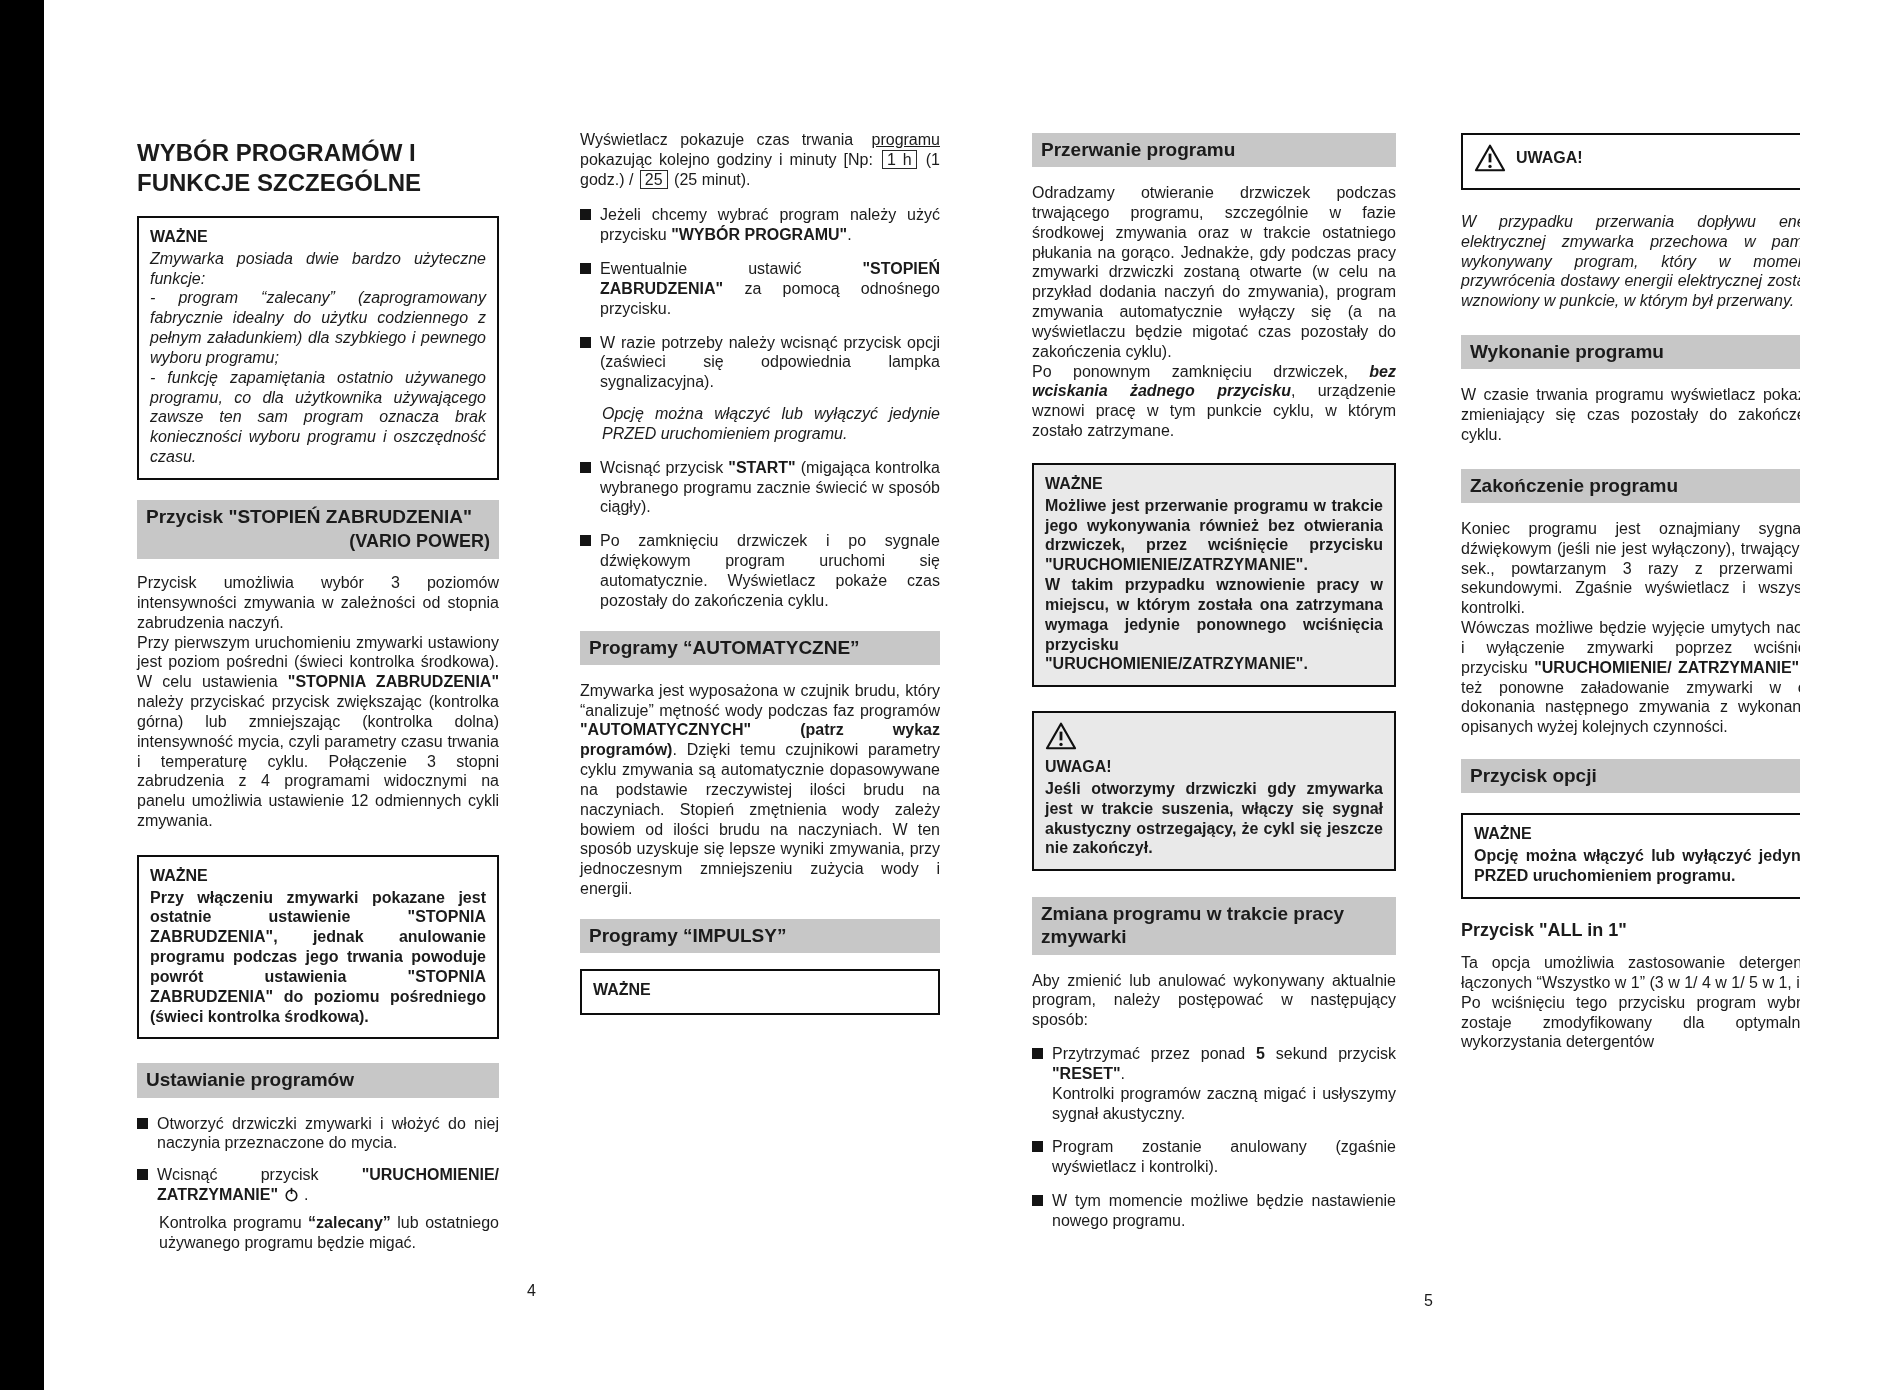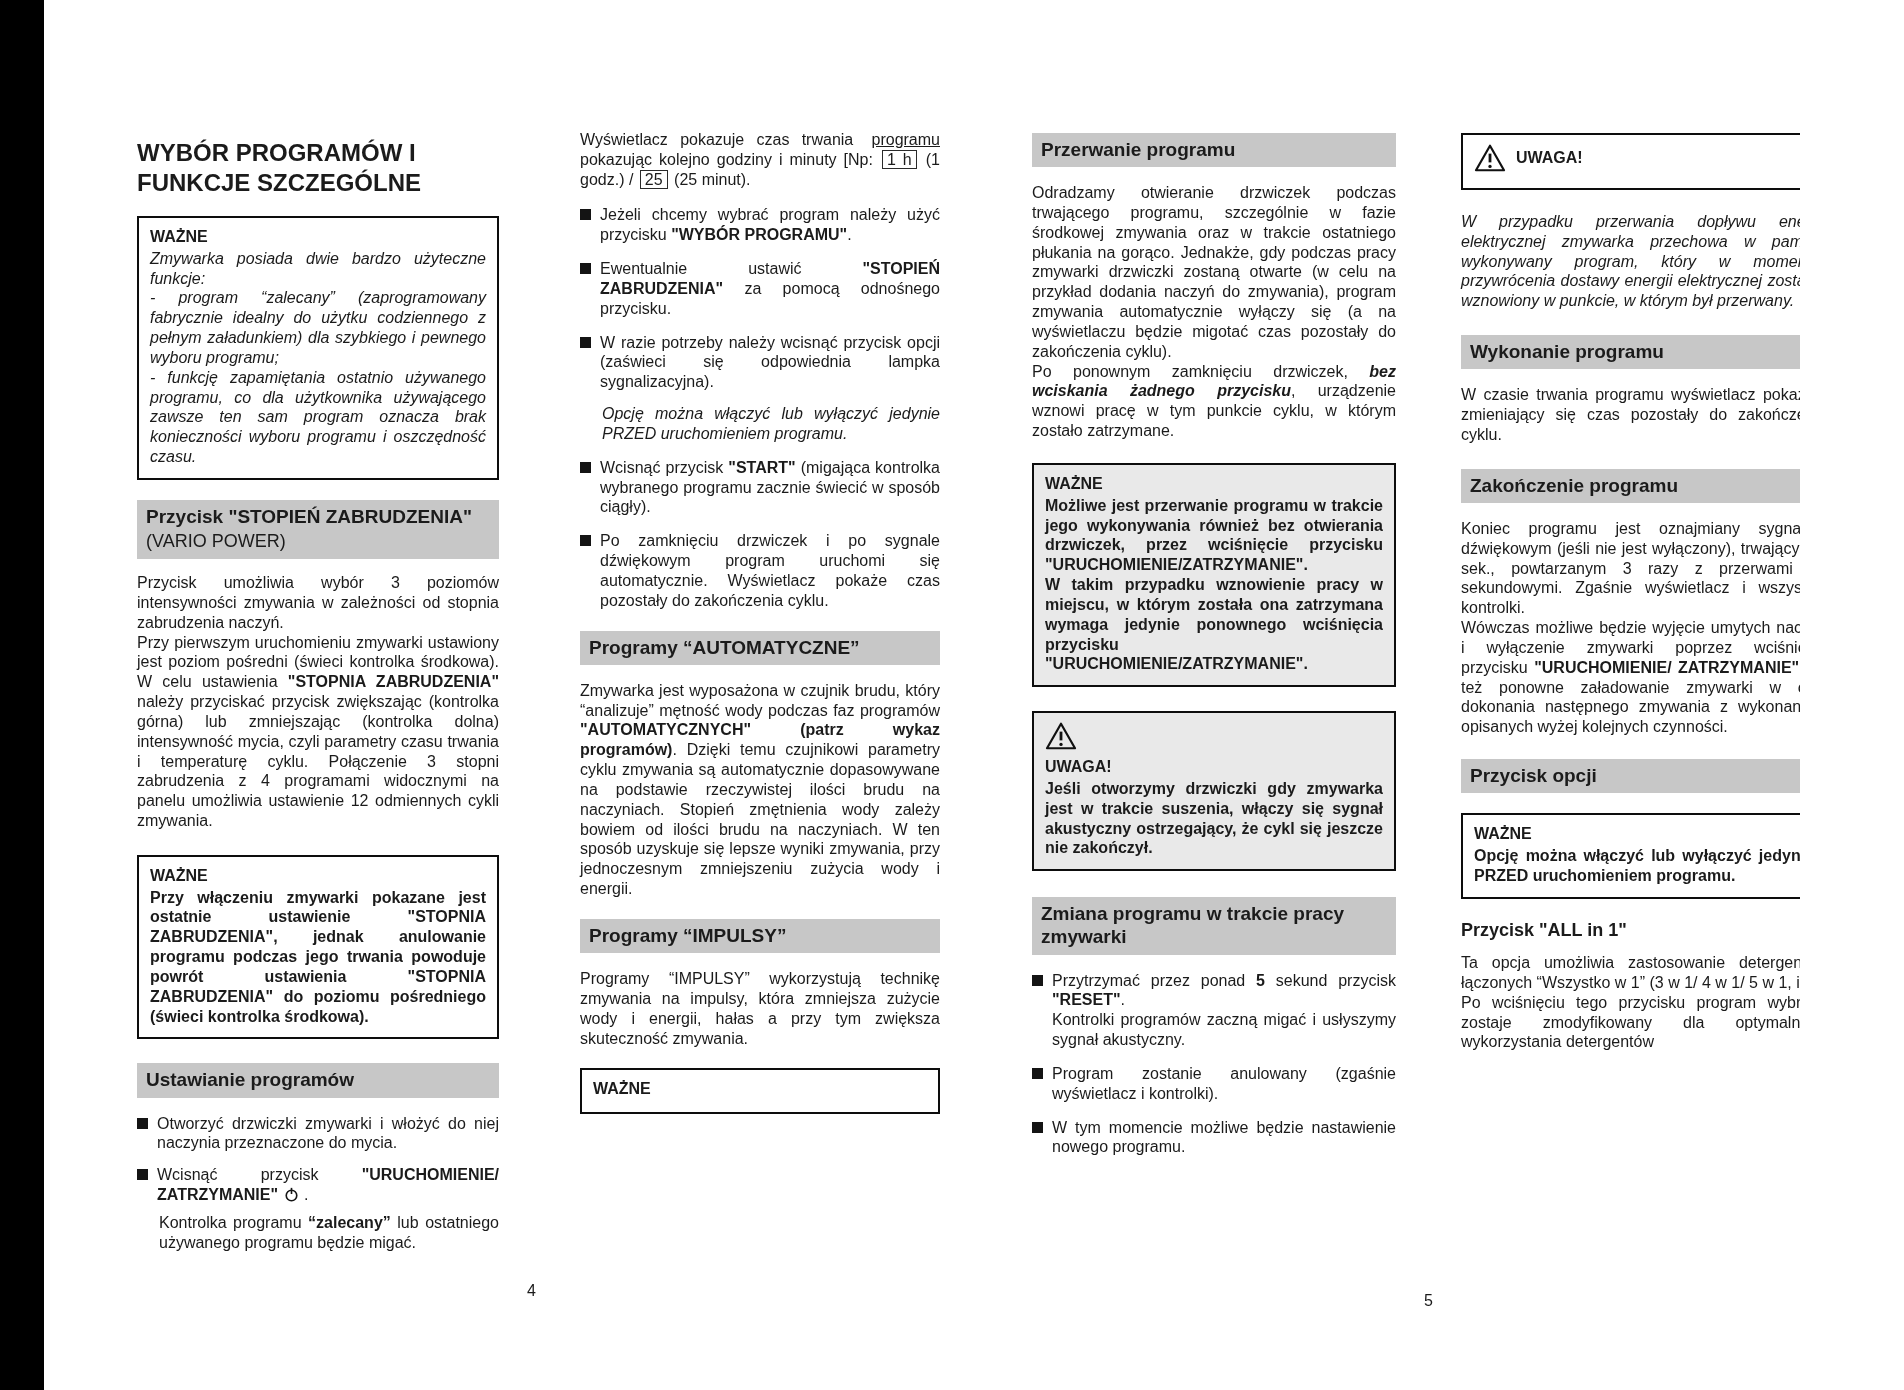--- a/index.html
+++ b/index.html
@@ -18,21 +18,21 @@
   .col{position:absolute;font-size:16px;line-height:1.24;text-align:justify;}
   .col1{left:137px;top:138px;width:362px;}
   .col2{left:580px;top:130px;width:360px;}
   .col3{left:1032px;top:133px;width:364px;}
   .col4{left:1461px;top:133px;width:366px;}
   .main-title{font-size:24px;line-height:1.25;margin:0 0 18px 0;font-weight:bold;text-align:left;}
   .main-title span{display:block;}
   .para{margin:0;white-space:pre-line;}
   .bar{background:var(--heading-bg);font-size:19px;font-weight:bold;padding:5px 9px 6px 9px;margin:0;text-align:left;line-height:1.22;}
   .bar-l1{display:block;}
-  .bar-l2{display:block;font-weight:normal;font-size:18px;margin-top:3px;}
+  .bar-l2{display:block;font-weight:bold;font-size:18px;margin-top:3px;text-align:right;}
   .ibox{border:2px solid #0d0d0d;padding:9px 11px 11px 11px;background:#ffffff;}
   .ibox.gray{background:var(--box-gray);}
   .ibox-title{font-weight:bold;margin:0 0 2px 0;}
   .bi{font-weight:normal;font-style:italic;}
   .bb{font-weight:bold;}
   .sub-heading{font-size:18px;font-weight:bold;margin:0;text-align:left;}
   .bullet{display:flex;gap:9px;}
   .sq{flex:none;width:11px;height:11px;background:#141414;margin-top:4px;}
   .bt{flex:1;}
   .seg-b{font-weight:bold;}
@@ -127,21 +127,20 @@
 
     <div class="bullet mb20">
       <span class="sq"></span>
       <p class="para bt"><span>Po zamknięciu drzwiczek i po sygnale dźwiękowym program uruchomi się automatycznie. Wyświetlacz pokaże czas pozostały do zakończenia cyklu.</span></p>
     </div>
 
     <h2 class="bar mb16">Programy “AUTOMATYCZNE”</h2>
     <p class="para mb20"><span>Zmywarka jest wyposażona w czujnik brudu, który “analizuje” mętność wody podczas faz programów </span><span class="seg-b">"AUTOMATYCZNYCH" (patrz wykaz programów)</span><span>. Dzięki temu czujnikowi parametry cyklu zmywania są automatycznie dopasowywane na podstawie rzeczywistej ilości brudu na naczyniach. Stopień zmętnienia wody zależy bowiem od ilości brudu na naczyniach. W ten sposób uzyskuje się lepsze wyniki zmywania, przy jednoczesnym zmniejszeniu zużycia wody i energii.</span></p>
 
     <h2 class="bar mb16">Programy “IMPULSY”</h2>
-    <p class="para mb20">Programy “IMPULSY” wykorzystują technikę zmywania na impulsy, która zmniejsza zużycie wody i energii, hałas a przy tym zwiększa skuteczność zmywania.</p>
 
     <div class="ibox">
       <div class="ibox-title">WAŻNE</div>
     </div>
   </section>
 
   <section class="col col3">
     <h2 class="bar mb16">Przerwanie programu</h2>
     <p class="para mb22"><span>Odradzamy otwieranie drzwiczek podczas trwającego programu, szczególnie w fazie środkowej zmywania oraz w trakcie ostatniego płukania na gorąco. Jednakże, gdy podczas pracy zmywarki drzwiczki zostaną otwarte (w celu na przykład dodania naczyń do zmywania), program zmywania automatycznie wyłączy się (a na wyświetlaczu będzie migotać czas pozostały do zakończenia cyklu).
 Po ponownym zamknięciu drzwiczek, </span><span class="seg-b seg-i">bez wciskania żadnego przycisku</span><span>, urządzenie wznowi pracę w tym punkcie cyklu, w którym zostało zatrzymane.</span></p>
@@ -158,20 +157,21 @@
             <path d="M18 2 L34 30 L2 30 Z" fill="none" stroke="#111111" stroke-width="2.5" stroke-linejoin="round"></path>
             <line x1="18" y1="11" x2="18" y2="21" stroke="#111111" stroke-width="3.2"></line>
             <circle cx="18" cy="25.6" r="1.9" fill="#111111"></circle>
           </svg>
       </div>
       <div class="ibox-title">UWAGA!</div>
       <p class="para bb">Jeśli otworzymy drzwiczki gdy zmywarka jest w trakcie suszenia, włączy się sygnał akustyczny ostrzegający, że cykl się jeszcze nie zakończył.</p>
     </div>
 
     <h2 class="bar mb16">Zmiana programu w trakcie pracy zmywarki</h2>
+    <p class="para mb14">Aby zmienić lub anulować wykonywany aktualnie program, należy postępować w następujący sposób:</p>
 
     <div class="bullet mb14">
       <span class="sq"></span>
       <p class="para bt"><span>Przytrzymać przez ponad </span><span class="seg-b">5</span><span> sekund przycisk </span><span class="seg-b">"RESET"</span><span>.
 Kontrolki programów zaczną migać i usłyszymy sygnał akustyczny.</span></p>
     </div>
 
     <div class="bullet mb14">
       <span class="sq"></span>
       <p class="para bt"><span>Program zostanie anulowany (zgaśnie wyświetlacz i kontrolki).</span></p>

